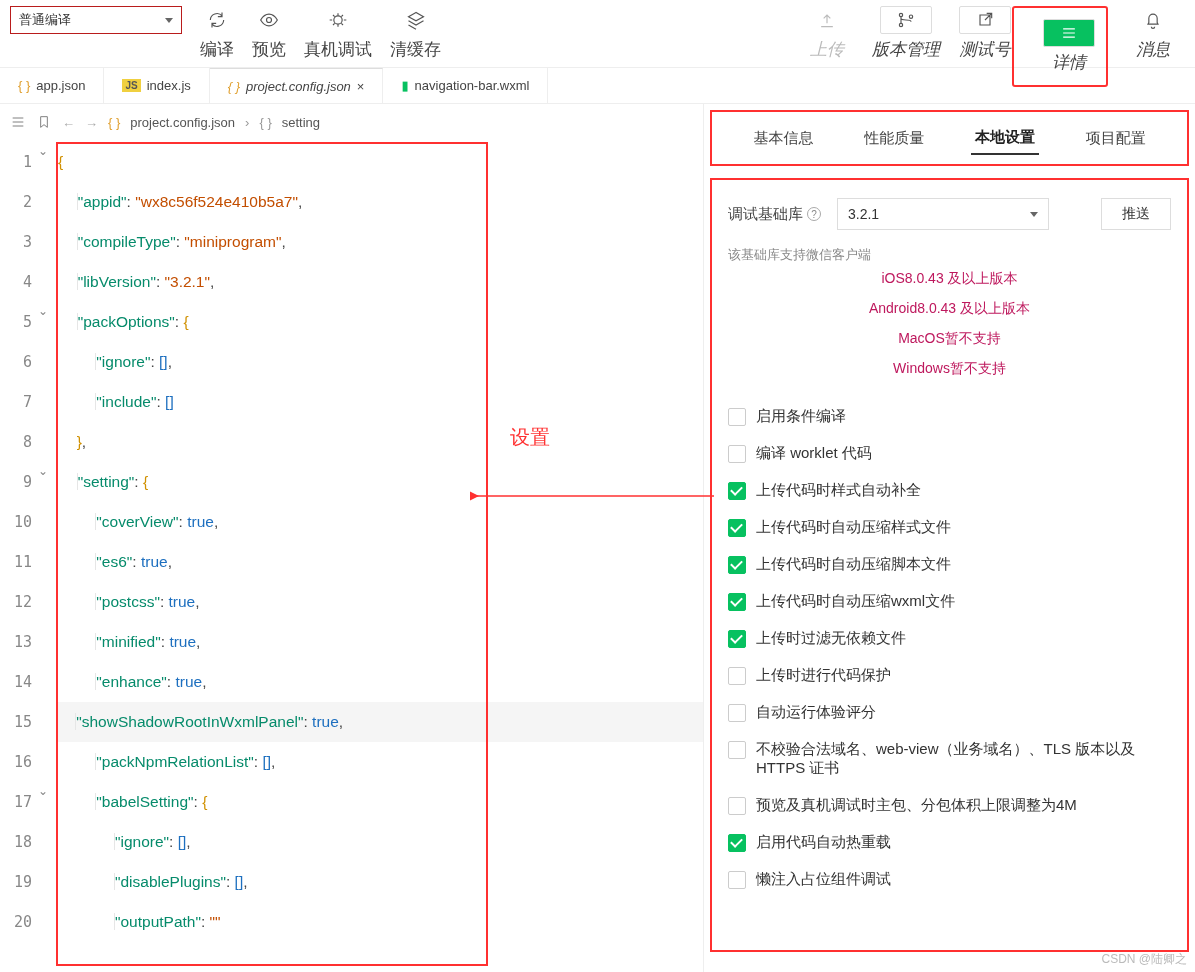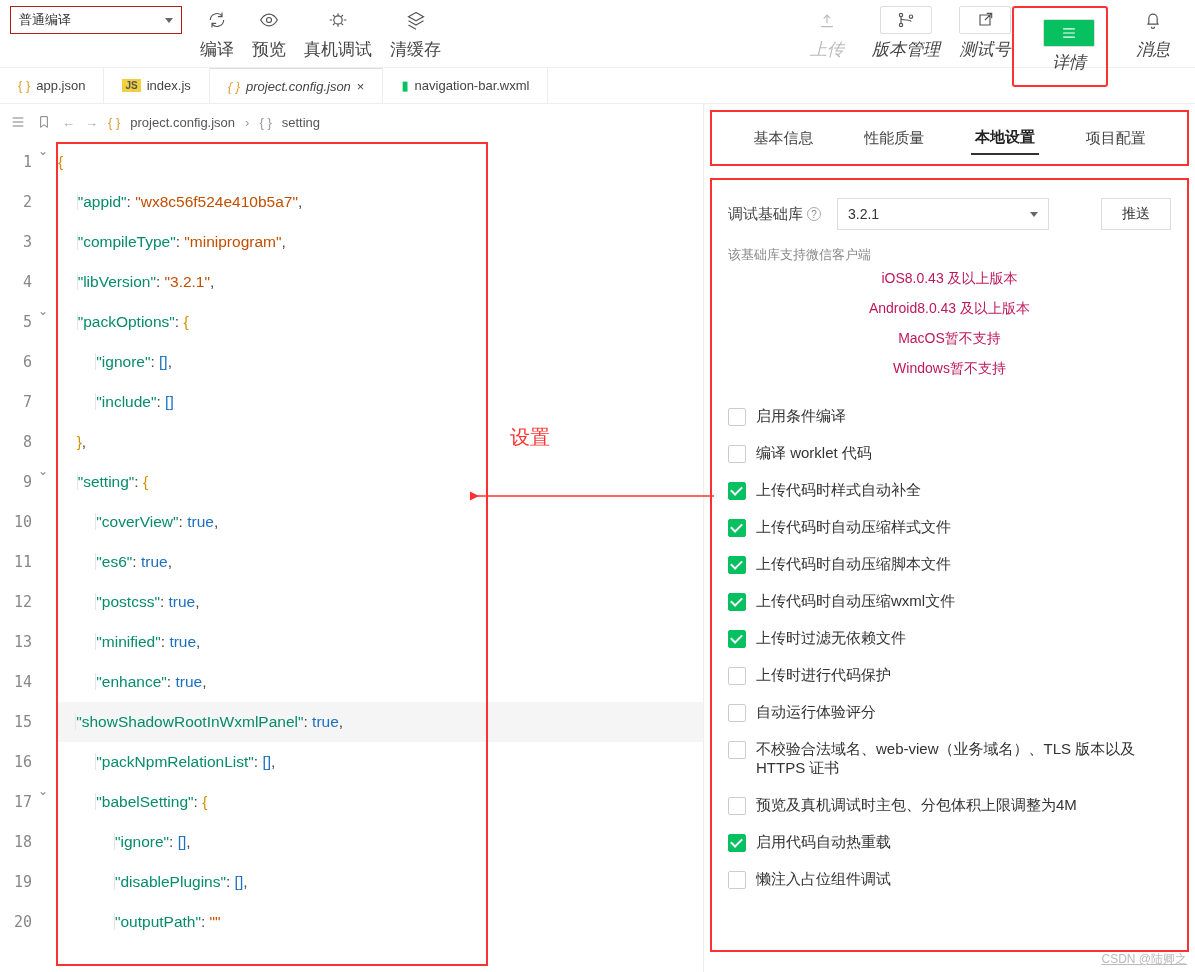--- a/index.html
+++ b/index.html
@@ -68,21 +68,21 @@
     .lib-select { flex: 1; border: 1px solid #ddd; height: 32px; display: flex; align-items: center; padding: 0 10px; justify-content: space-between; }
     .push-btn { border: 1px solid #ddd; height: 32px; padding: 0 20px; display: flex; align-items: center; margin-left: 36px; }
     .sub-note { font-size: 13px; color: #888; }
     .platform-row { display: flex; justify-content: center; font-size: 14px; color: #be185d; padding: 6px 0; }
     .divider { height: 14px; }
     .chk-row { display: flex; align-items: flex-start; gap: 10px; padding: 9px 0; font-size: 15px; color: #333; }
     .chk { width: 18px; height: 18px; border: 1px solid #ccc; border-radius: 2px; flex-shrink: 0; position: relative; margin-top: 1px; }
     .chk.on { background: #07c160; border-color: #07c160; }
     .chk.on::after { content: ""; position: absolute; left: 4px; top: 1px; width: 5px; height: 9px; border-right: 2px solid #fff; border-bottom: 2px solid #fff; transform: rotate(45deg); }
 
-    .watermark { position: absolute; bottom: 4px; right: 8px; font-size: 12px; color: #bbb; text-decoration: underline; }
+    .watermark { position: absolute; bottom: 4px; right: 8px; font-size: 12px; color: #bbb; }
   </style>
 </head>
 <body>
 
 <div class="topbar">
   <div class="top-left">
     <div class="compile-select">
       <span>普通编译</span>
       <span class="tri-down"></span>
     </div>

